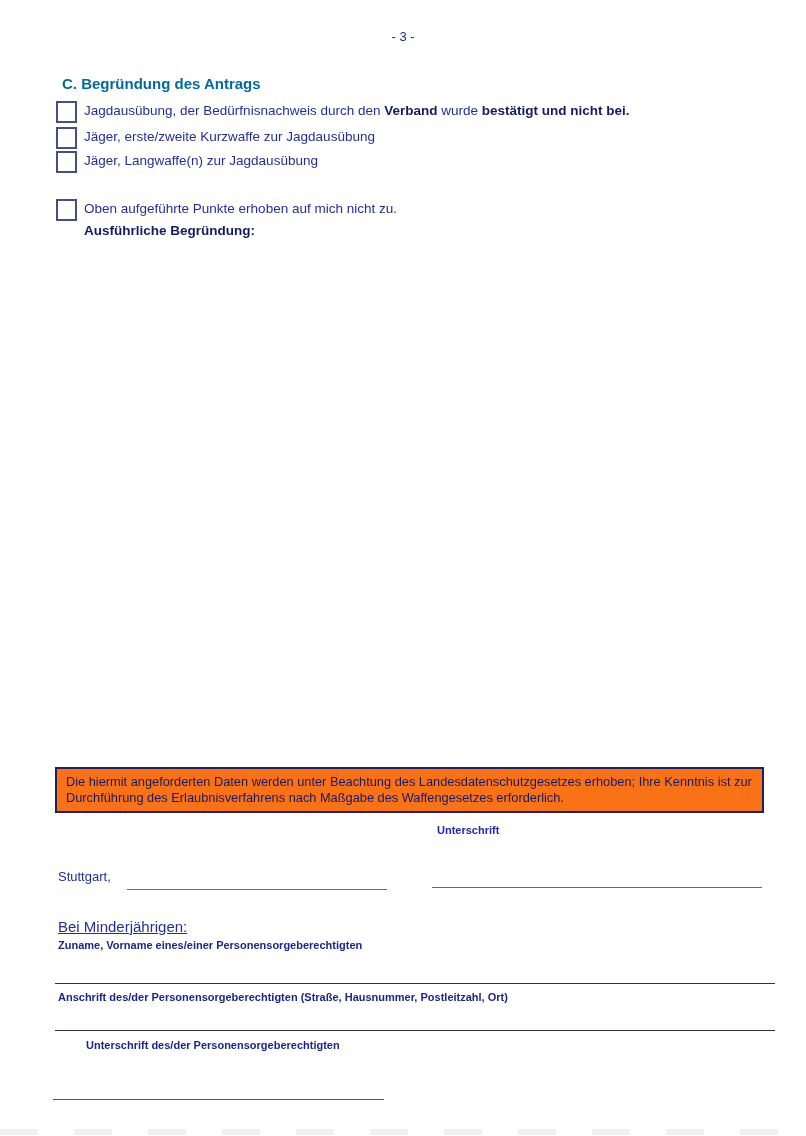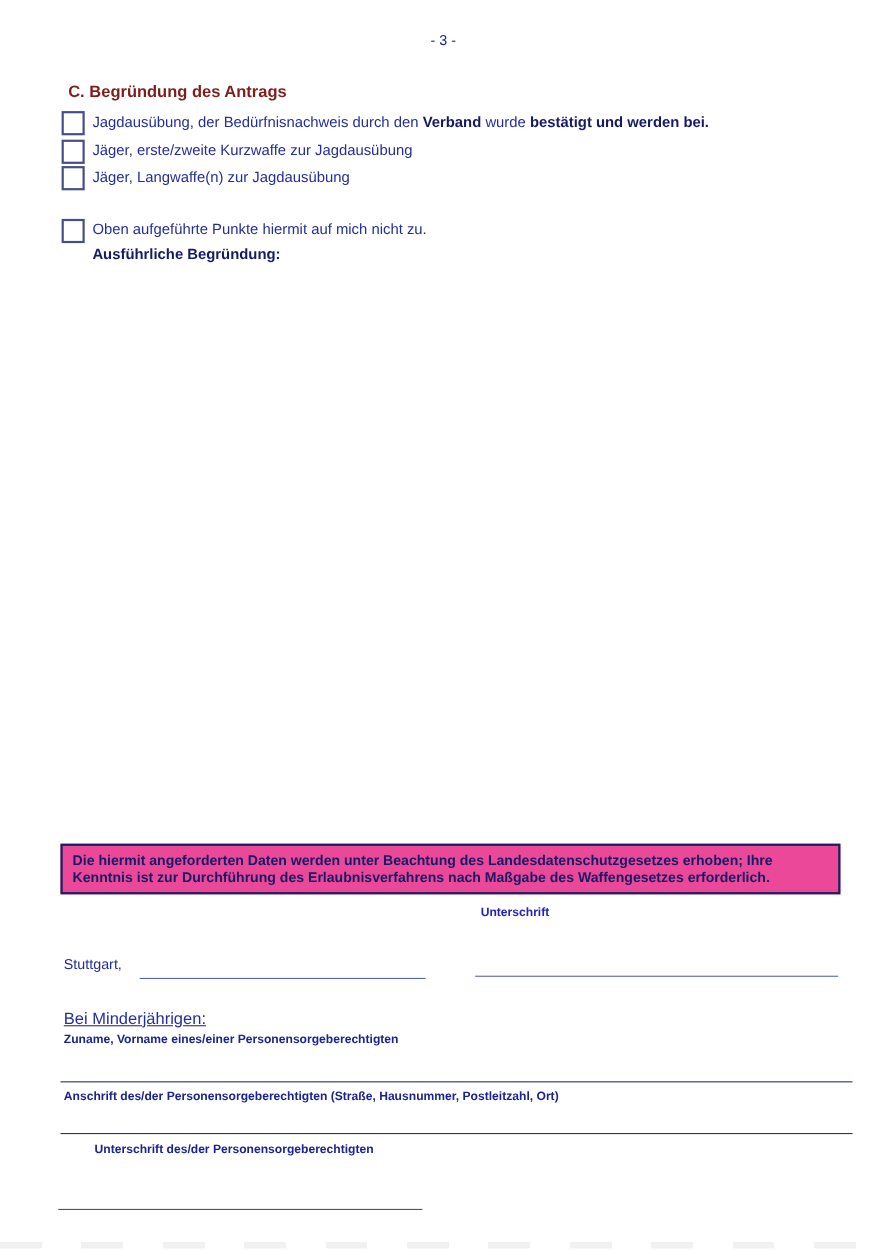--- a/index.html
+++ b/index.html
@@ -18,21 +18,21 @@
     top: 29px; left: 0; width: 806px;
     text-align: center;
     font-size: 13px;
     color: #1c2694;
   }
 
   .section-heading {
     top: 75px; left: 62px;
     font-size: 15px;
     font-weight: bold;
-    color: #7f1d1d;
+    color: #0369a1;
   }
 
   .cb-row { left: 56px; height: 22px; }
   .cb-box {
     display: inline-block;
     width: 17px; height: 18px;
     border: 2px solid #474e86;
     background: #ffffff;
     vertical-align: middle;
     box-sizing: content-box;
@@ -52,24 +52,24 @@
     font-weight: bold;
     color: #141a66;
   }
 
   .notice-box {
     top: 767px; left: 55px;
     width: 689px;
     border: 2px solid #1a2060;
     padding: 5px 7px 6px 9px;
     font-size: 12.8px;
-    font-weight: bold;
+    font-weight: normal;
     line-height: 15.5px;
     color: #141a66;
-    background: #ec4899;
+    background: #f97316;
   }
 
   .unterschrift-label {
     top: 824px; left: 437px;
     font-size: 11px;
     font-weight: bold;
     color: #2326b8;
     text-align: center;
   }
 
@@ -107,36 +107,36 @@
 <body>
 
 <div class="page">
 
   <div class="abs page-number">- 3 -</div>
 
   <div class="abs section-heading">C. Begründung des Antrags</div>
 
   <div class="abs cb-row" style="top:101px;">
     <span class="cb-box"></span>
-    <span class="cb-label"><span>Jagdausübung, der Bedürfnisnachweis durch den </span><span class="bold-seg">Verband</span><span> wurde </span><span class="bold-seg">bestätigt und werden bei.</span></span>
+    <span class="cb-label"><span>Jagdausübung, der Bedürfnisnachweis durch den </span><span class="bold-seg">Verband</span><span> wurde </span><span class="bold-seg">bestätigt und nicht bei.</span></span>
   </div>
 
   <div class="abs cb-row" style="top:127px;">
     <span class="cb-box"></span>
     <span class="cb-label">Jäger, erste/zweite Kurzwaffe zur Jagdausübung</span>
   </div>
 
   <div class="abs cb-row" style="top:151px;">
     <span class="cb-box"></span>
     <span class="cb-label">Jäger, Langwaffe(n) zur Jagdausübung</span>
   </div>
 
   <div class="abs cb-row" style="top:199px;">
     <span class="cb-box"></span>
-    <span class="cb-label">Oben aufgeführte Punkte hiermit auf mich nicht zu.</span>
+    <span class="cb-label">Oben aufgeführte Punkte erhoben auf mich nicht zu.</span>
   </div>
 
   <div class="abs reason-heading">Ausführliche Begründung:</div>
 
   <div class="abs" style="top:245px; left:55px; width:706px; height:500px;"></div>
 
   <div class="abs notice-box">
     <span>Die hiermit angeforderten Daten werden unter Beachtung des Landesdatenschutzgesetzes erhoben; Ihre Kenntnis ist zur Durchführung des Erlaubnisverfahrens nach Maßgabe des Waffengesetzes erforderlich.</span>
   </div>
 

